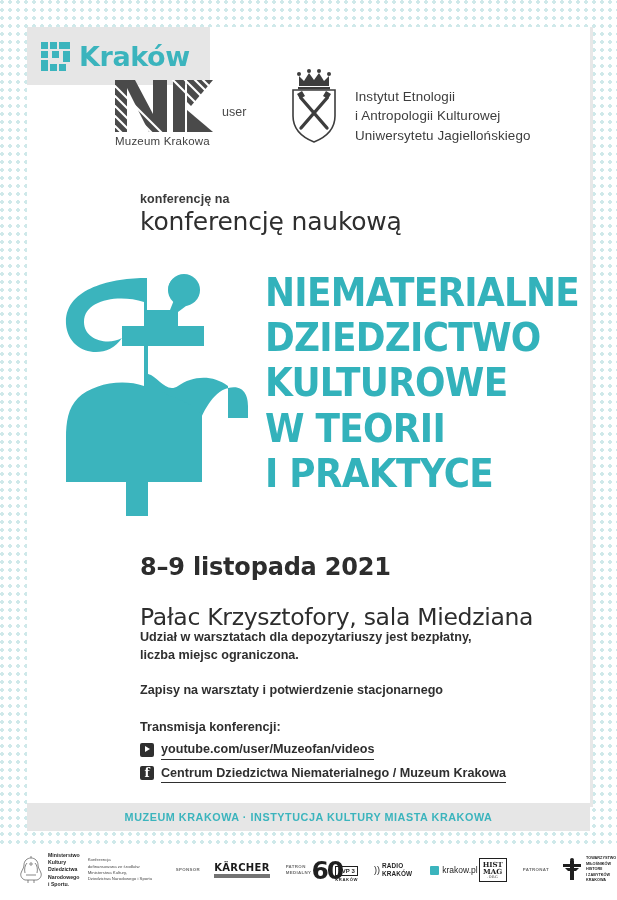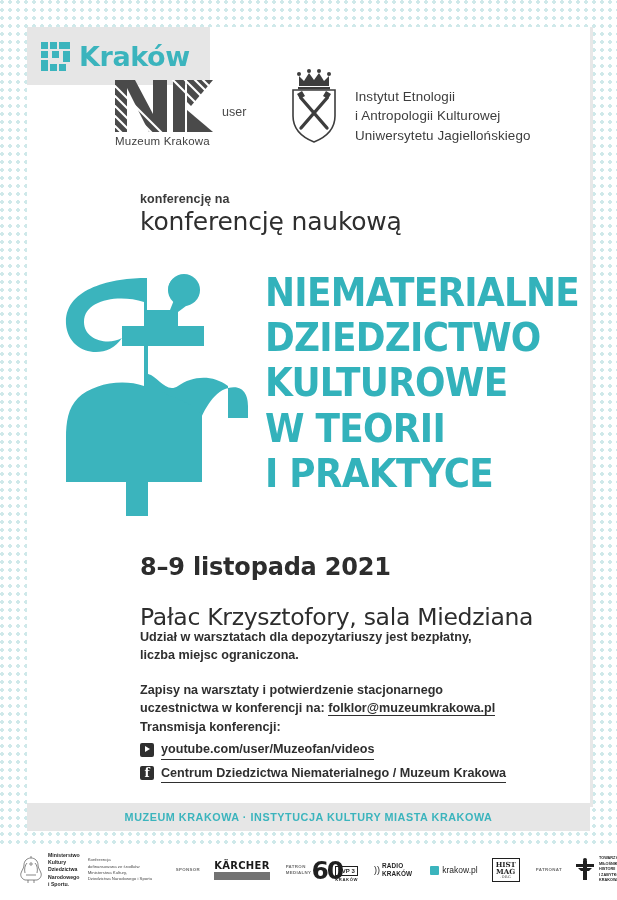--- a/index.html
+++ b/index.html
@@ -196,21 +196,21 @@
   .mkdnis{
     font-size:5.2px;font-weight:700;color:#1f1f1f;line-height:1.4;
     margin-left:4px;
   }
   .fundnote{
     font-size:4.3px;color:#4a4a4a;line-height:1.5;margin-left:8px;width:70px;
   }
   .karcher{
     font-family:"DejaVu Sans", sans-serif;
     font-size:10px;font-weight:700;color:#1a1a1a;letter-spacing:.3px;
-    border-bottom:8px solid #737373;padding-bottom:1px;line-height:1;
+    border-bottom:4px solid #737373;padding-bottom:1px;line-height:1;
   }
   .sixty{
     font-family:"DejaVu Sans", sans-serif;
     font-size:25px;font-weight:700;color:#1f1f1f;letter-spacing:-2px;line-height:1;
   }
   .tvp{
     display:inline-block;border:1px solid #1f1f1f;
     padding:1px 2px;font-size:6px;font-weight:700;color:#1f1f1f;line-height:1;
   }
   .tvp-sub{font-size:4.2px;letter-spacing:.6px;color:#1f1f1f;text-align:center;font-weight:700;}
@@ -347,21 +347,20 @@
   <div id="venue-text">Pałac Krzysztofory, sala Miedziana</div>
 </div>
 
 <div id="bodytext">
   <div class="para">
     <div>Udział w warsztatach dla depozytariuszy jest bezpłatny,</div>
     <div>liczba miejsc ograniczona.</div>
   </div>
   <div class="para">
     <div>Zapisy na warsztaty i potwierdzenie stacjonarnego</div>
-    <div><span>uczestnictwa w konferencji na: </span><span class="ul">folklor@muzeumkrakowa.pl</span></div>
   </div>
 </div>
 
 <div id="transmisja">
   <div>Transmisja konferencji:</div>
   <div class="soc-row">
     <span class="soc-ico">
         <span class="yt-tri"></span>
       </span>
     <span class="ul">youtube.com/user/Muzeofan/videos</span>
@@ -433,21 +432,21 @@
       <div>RADIO</div>
       <div>KRAKÓW</div>
     </span>
   </div>
 
   <div class="sp" style="margin-left:18px;">
     <span class="kpl-sq"></span>
     <span class="krakowpl">krakow.pl</span>
   </div>
 
-  <div class="sp" style="margin-left:14px;">
+  <div class="sp" style="margin-left:1px;">
     <span class="histmag">
       <span>HIST</span><br>
       <span>MAG</span>
       <small>.ORG</small>
     </span>
   </div>
 
   <div class="sp-label" style="margin-left:16px;">PATRONAT</div>
 
   <div class="sp" style="margin-left:12px;">

